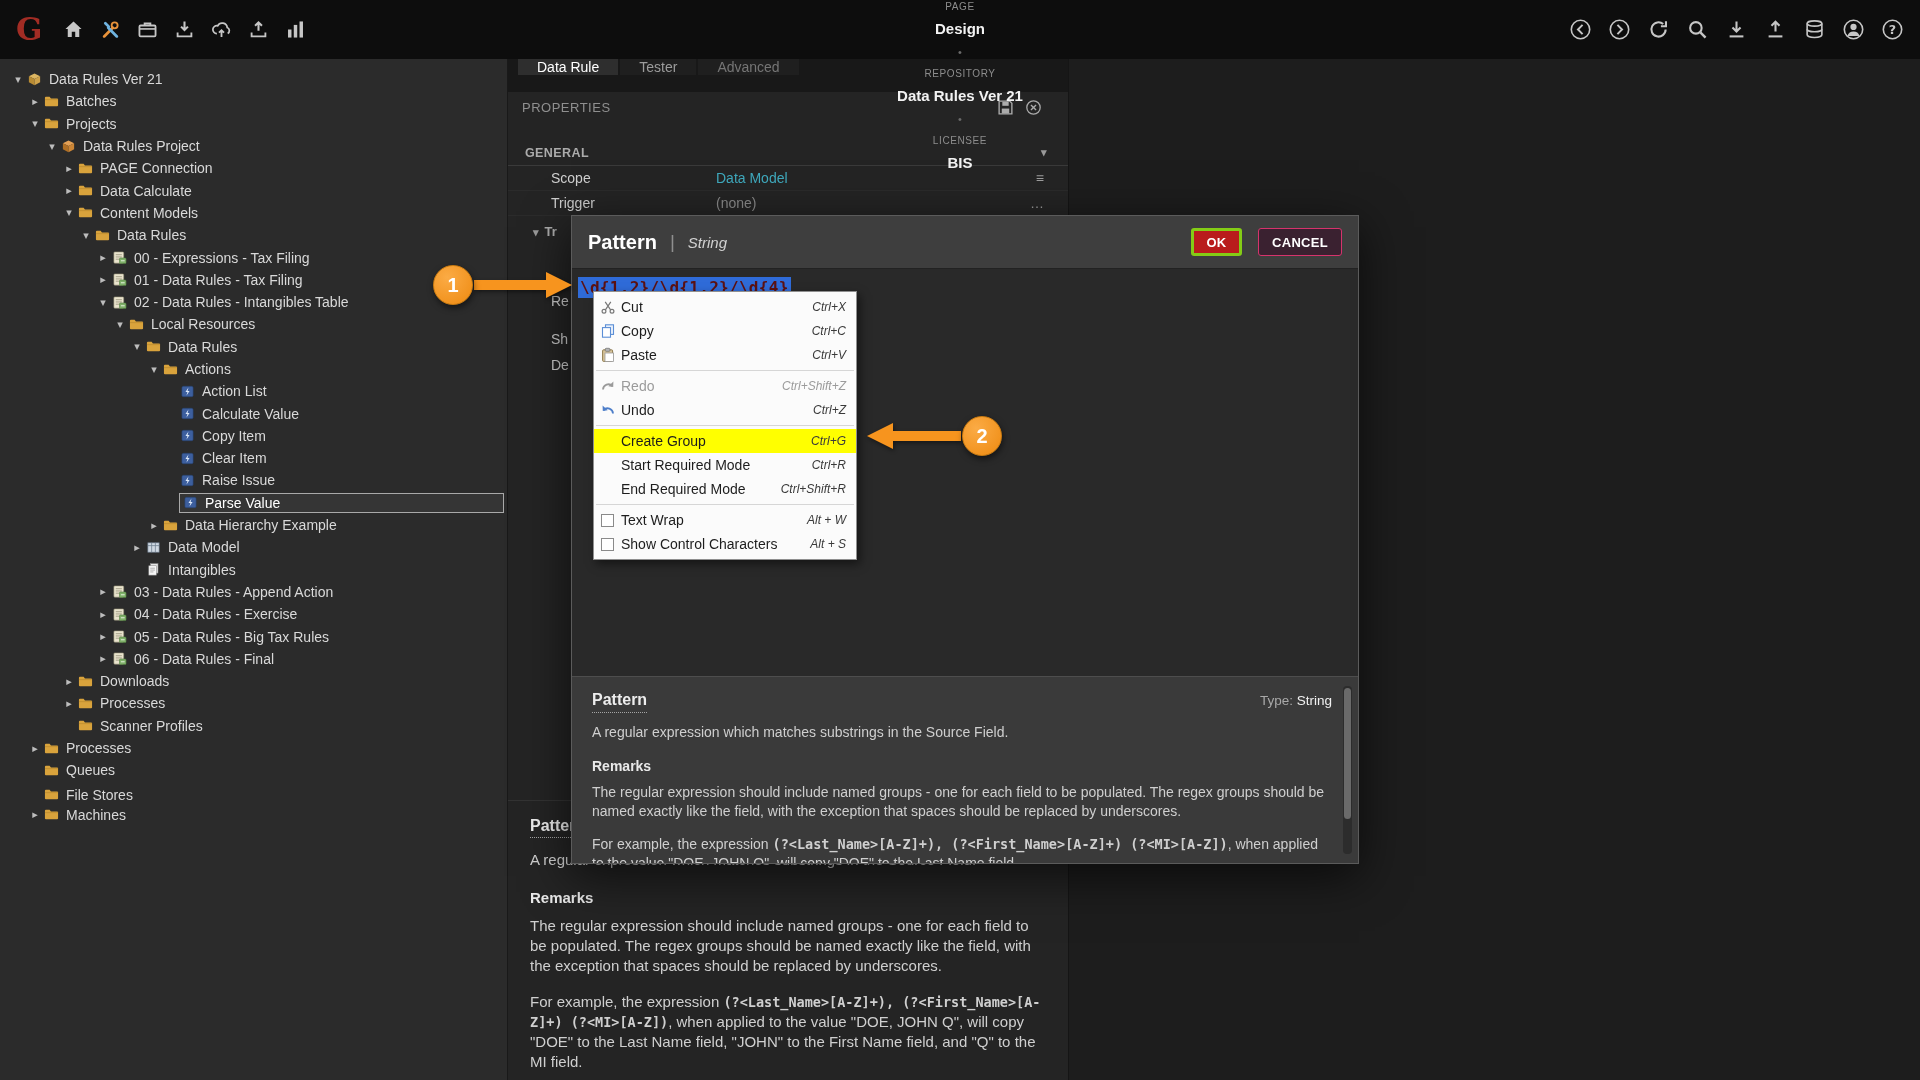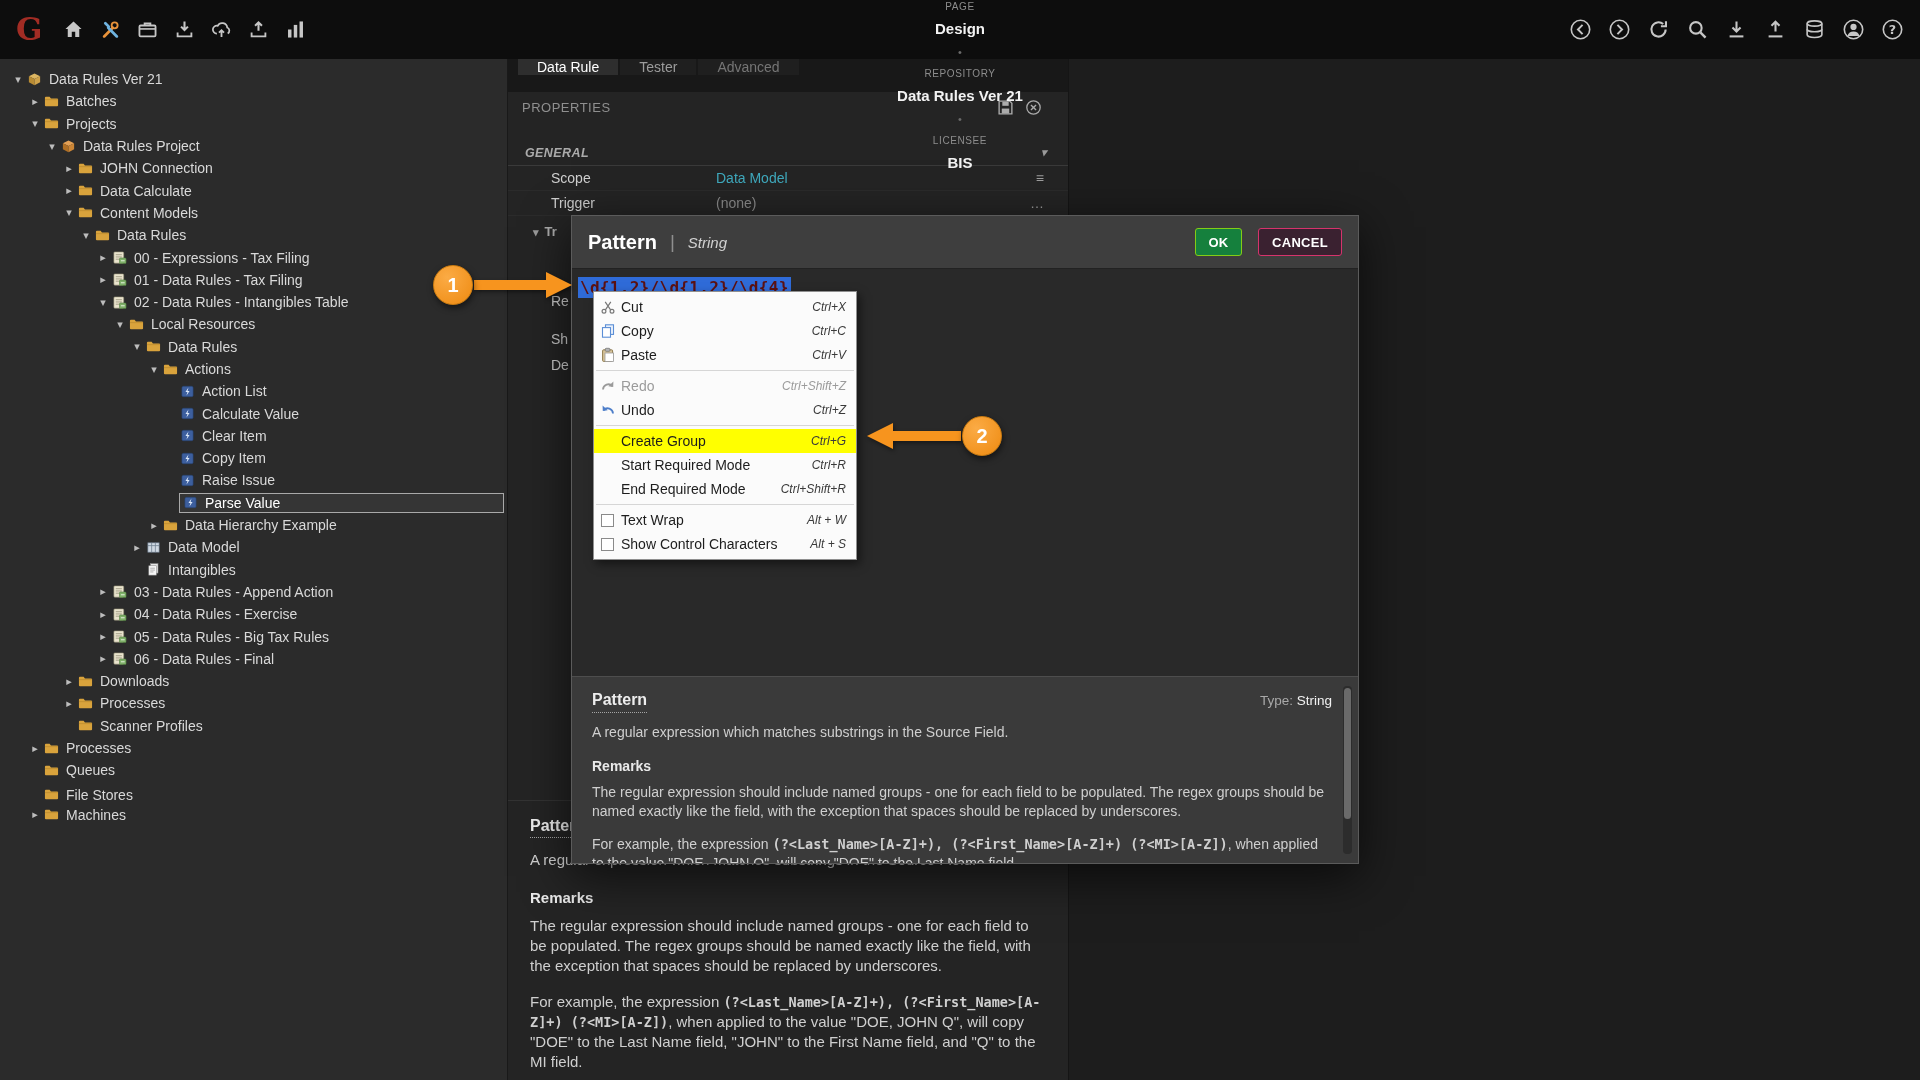--- a/index.html
+++ b/index.html
@@ -45,21 +45,21 @@
   .tab.active { background:#2e2e2e; color:#ffffff; }
   .tab.dim { color:#757575; }
   .props-header { height:30px; display:flex; align-items:center; padding:0 26px 0 14px;
     color:#8f8f8f; font-size:13px; letter-spacing:.5px; }
   .ph-icons { margin-left:auto; display:flex; gap:11px; }
   .ph-icon { width:17px; height:17px; display:inline-flex; }
   .ph-icon svg { width:100%; height:100%; }
   .props-spacer { height:18px; }
   .section-header { height:26px; display:flex; align-items:center; padding:0 21px 0 17px;
     color:#ababab; font-size:12.5px; font-weight:bold; letter-spacing:.4px;
-    border-bottom:1px solid #3a3a3a;font-style:italic; }
+    border-bottom:1px solid #3a3a3a; }
   .section-chevron { margin-left:auto; color:#9a9a9a; font-size:11px; }
   .prop-row { height:25px; display:flex; align-items:center; font-size:14px;
     border-bottom:1px solid #2b2b2b; }
   .prop-label { width:208px; padding-left:43px; color:#cfcfcf; flex:none; }
   .prop-value { flex:1; min-width:0; }
   .value-link { color:#3fa9bd; }
   .value-muted { color:#8a8a8a; }
   .prop-right { margin-right:24px; color:#9d9d9d; font-size:14px; }
   .partial { position:absolute; color:#cfcfcf; font-size:14px; height:20px; white-space:nowrap; }
   .partial .section-chevron { margin:0 6px 0 0; }
@@ -81,21 +81,21 @@
 
   
   .dialog { position:absolute; left:571px; top:215px; width:788px; height:649px; background:#3e3e3e;
     border:1px solid #5b5b5b; box-shadow:0 12px 45px rgba(0,0,0,.65); z-index:50; }
   .dialog-header { height:52px; display:flex; align-items:center; padding:0 16px; }
   .dialog-title { font-size:20px; font-weight:bold; color:#ffffff; }
   .dialog-sep { color:#8f8f8f; margin:0 13px; font-size:19px; font-weight:300; }
   .dialog-subtitle { font-style:italic; color:#d2d2d2; font-size:15px; }
   .btn { height:28px; padding:0 13px; display:flex; align-items:center; justify-content:center;
     font-size:13px; font-weight:bold; color:#fff; border-radius:3px; cursor:pointer; }
-  .btn-ok { margin-left:auto; background:#15803d; border:1px solid #84cc16; }
+  .btn-ok { margin-left:auto; background:#b91c1c; border:3px solid #84cc16; }
   .btn-cancel { margin-left:16px; background:#3a2130; border:1px solid #d6336c; letter-spacing:.3px; }
   .dialog-editor { position:absolute; top:52px; left:0; right:0; bottom:187px; background:#292929;
     border-top:1px solid #222; padding:9px 6px; font-family:"DejaVu Sans Mono", monospace; }
   .regex-sel { background:#2f6bd8; color:#5c1111; font-weight:bold; font-size:16px;
     padding:1px 2px; letter-spacing:.3px; }
   .dialog-help { position:absolute; left:0; right:0; bottom:0; height:187px; background:#3a3a3a;
     border-top:1px solid #4d4d4d; padding:12px 26px 10px 20px; overflow:hidden; color:#cfcfcf;
     font-size:14px; line-height:1.4; }
   .dh-titlerow { display:flex; align-items:baseline; }
   .dh-title { font-size:16px; font-weight:bold; color:#ededed; border-bottom:1px dotted #a5a5a5;
@@ -313,21 +313,21 @@
         </div>
         <div class="tree-row" style="padding-left: 61px;">
           <span class="tree-arrow">▸</span>
           <span class="tree-body">
             <span class="tree-icon">
               <svg viewBox="0 0 16 16">
                 <path d="M1 4 a1 1 0 0 1 1-1 h4 l1.4 1.7 H14 a1 1 0 0 1 1 1 V12 a1 1 0 0 1-1 1 H2 a1 1 0 0 1-1-1 Z" fill="#d9a33c"></path>
                 <path d="M1 6 H15" stroke="#b9862c" stroke-width=".7"></path>
               </svg>
             </span>
-            <span class="tree-label">JOHN Connection</span>
+            <span class="tree-label">PAGE Connection</span>
           </span>
         </div>
         <div class="tree-row" style="padding-left: 61px;">
           <span class="tree-arrow">▸</span>
           <span class="tree-body">
             <span class="tree-icon">
               <svg viewBox="0 0 16 16">
                 <path d="M1 4 a1 1 0 0 1 1-1 h4 l1.4 1.7 H14 a1 1 0 0 1 1 1 V12 a1 1 0 0 1-1 1 H2 a1 1 0 0 1-1-1 Z" fill="#d9a33c"></path>
                 <path d="M1 6 H15" stroke="#b9862c" stroke-width=".7"></path>
               </svg>
@@ -463,33 +463,33 @@
         </div>
         <div class="tree-row" style="padding-left: 163px;">
           <span class="tree-arrow"></span>
           <span class="tree-body">
             <span class="tree-icon">
               <svg viewBox="0 0 16 16">
                 <rect x="2" y="2.4" width="12" height="11.2" rx="1.6" fill="#3d5f9e" stroke="#23406f" stroke-width=".6"></rect>
                 <path d="M9 3.8 L5.8 8.4 h2.1 L6.9 12.2 l3.3-4.7 H8.1 Z" fill="#dce8f8"></path>
               </svg>
             </span>
-            <span class="tree-label">Clear Item</span>
+            <span class="tree-label">Copy Item</span>
           </span>
         </div>
         <div class="tree-row" style="padding-left: 163px;">
           <span class="tree-arrow"></span>
           <span class="tree-body">
             <span class="tree-icon">
               <svg viewBox="0 0 16 16">
                 <rect x="2" y="2.4" width="12" height="11.2" rx="1.6" fill="#3d5f9e" stroke="#23406f" stroke-width=".6"></rect>
                 <path d="M9 3.8 L5.8 8.4 h2.1 L6.9 12.2 l3.3-4.7 H8.1 Z" fill="#dce8f8"></path>
               </svg>
             </span>
-            <span class="tree-label">Copy Item</span>
+            <span class="tree-label">Clear Item</span>
           </span>
         </div>
         <div class="tree-row" style="padding-left: 163px;">
           <span class="tree-arrow"></span>
           <span class="tree-body">
             <span class="tree-icon">
               <svg viewBox="0 0 16 16">
                 <rect x="2" y="2.4" width="12" height="11.2" rx="1.6" fill="#3d5f9e" stroke="#23406f" stroke-width=".6"></rect>
                 <path d="M9 3.8 L5.8 8.4 h2.1 L6.9 12.2 l3.3-4.7 H8.1 Z" fill="#dce8f8"></path>
               </svg>

